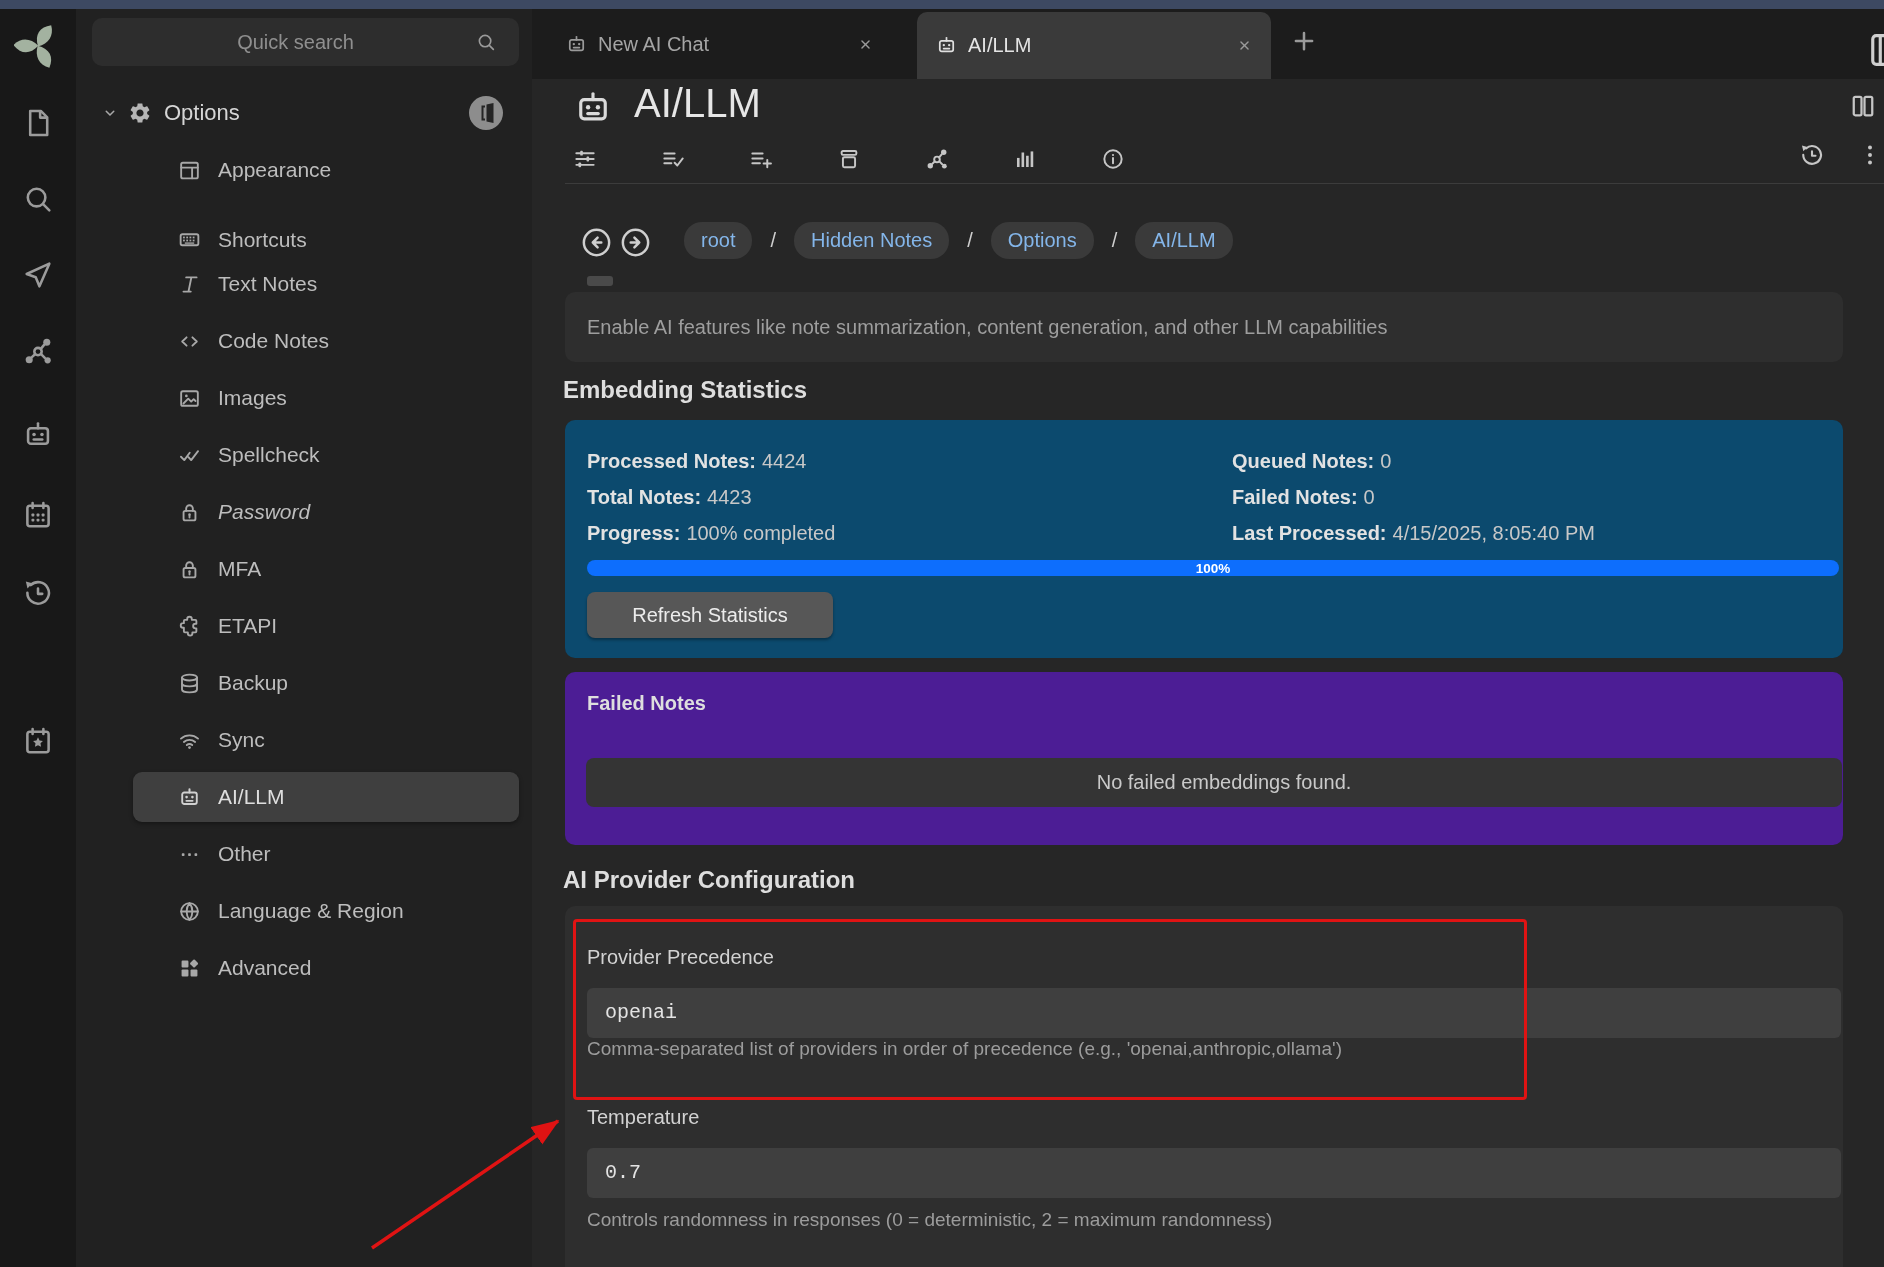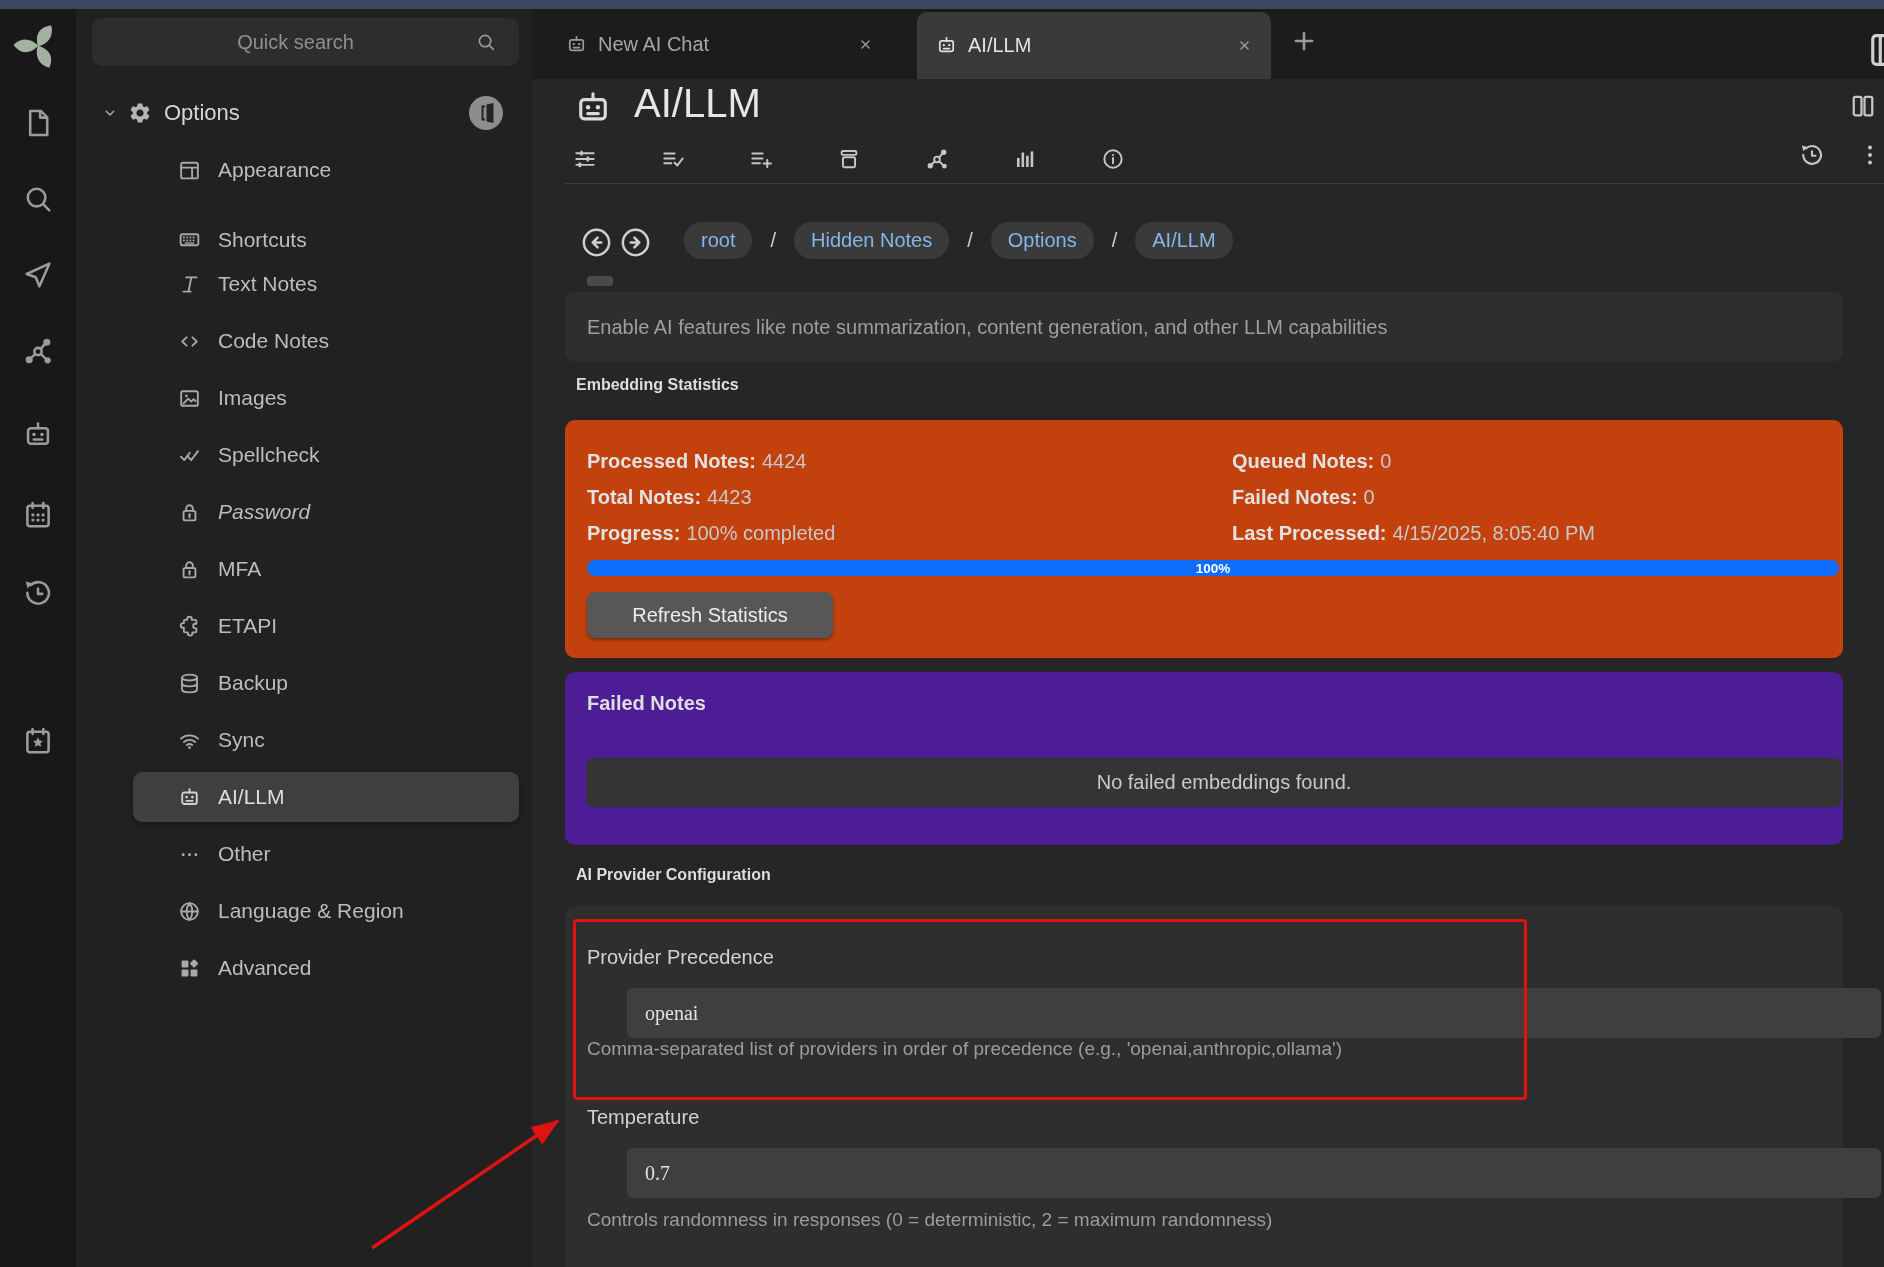--- a/index.html
+++ b/index.html
@@ -67,42 +67,42 @@
   .crumbs{display:flex;align-items:center;gap:18px;margin-left:26px;}
   .pill{height:37px;line-height:37px;padding:0 17px;border-radius:18px;background:#3a3a3a;
         color:#84b6ea;font-size:20px;cursor:pointer;white-space:nowrap;}
   .crumb-sep{color:#cfcfcf;font-size:20px;}
 
   
   .sliver{position:absolute;left:55px;top:197px;width:26px;height:10px;background:#4a4a4a;border-radius:3px;}
   .panel{position:absolute;left:33px;width:1278px;border-radius:10px;}
   .intro-panel{top:213px;height:70px;background:#2e2e2e;display:flex;align-items:center;}
   .intro-text{padding-left:22px;font-size:20px;color:#9e9e9e;}
-  .sect-head{position:absolute;left:44px;font-size:16px;font-weight:bold;color:#dedede;}
-  .stats-panel{top:341px;height:238px;background:#c2410c;}
+  .sect-head{position:absolute;left:31px;font-size:24px;font-weight:bold;color:#dedede;}
+  .stats-panel{top:341px;height:238px;background:#0c4a6e;}
   .stat-col{position:absolute;top:30px;}
   .stat-col.left{left:22px;} .stat-col.right{left:667px;}
   .stat-row{height:24px;margin-bottom:12px;font-size:20px;color:#c8c8c8;white-space:nowrap;}
   .stat-row b{color:#e2e2e2;margin-right:6px;}
   .progress{position:absolute;left:22px;top:140px;width:1252px;height:16px;border-radius:8px;
             background:#0d6efd;display:flex;align-items:center;justify-content:center;}
   .progress-label{font-size:13.5px;color:#fff;font-weight:bold;}
   .refresh-btn{position:absolute;left:22px;top:172px;width:246px;height:46px;border-radius:8px;
                background:#575757;border:none;color:#ececec;font-size:20px;cursor:pointer;
                font-family:inherit;box-shadow:0 2px 3px rgba(0,0,0,.35);}
   .failed-panel{top:593px;height:173px;background:#4c1d95;}
   .failed-head{position:absolute;left:22px;top:20px;font-size:20px;font-weight:bold;color:#dedede;}
   .failed-box{position:absolute;left:21px;top:86px;width:1256px;height:49px;background:#343434;
               border-radius:8px;line-height:49px;padding-left:20px;box-sizing:border-box;
               font-size:20px;color:#c9c9c9;text-align:center;}
   .provider-panel{top:827px;height:420px;background:#2e2e2e;}
   .field-label{position:absolute;left:22px;font-size:20px;color:#d2d2d2;}
   .field-input{position:absolute;left:22px;width:1254px;height:50px;background:#3f3f3f;border:none;
                border-radius:6px;color:#e3e3e3;font-size:20px;padding:0 0 0 18px;box-sizing:border-box;
-               line-height:50px;font-family:Liberation Serif, serif;margin-left:40px;}
+               line-height:50px;font-family:Liberation Mono, monospace;}
   .field-help{position:absolute;left:22px;font-size:19px;color:#9c9c9c;white-space:nowrap;}
 
   
   .anno-box{position:absolute;left:573px;top:919px;width:948px;height:175px;border:3px solid #e01313;
             border-radius:4px;pointer-events:none;z-index:40;}
   .anno-arrow{position:absolute;left:0;top:0;width:1884px;height:1267px;pointer-events:none;z-index:40;}
 </style>
 </head>
 <body>
 

